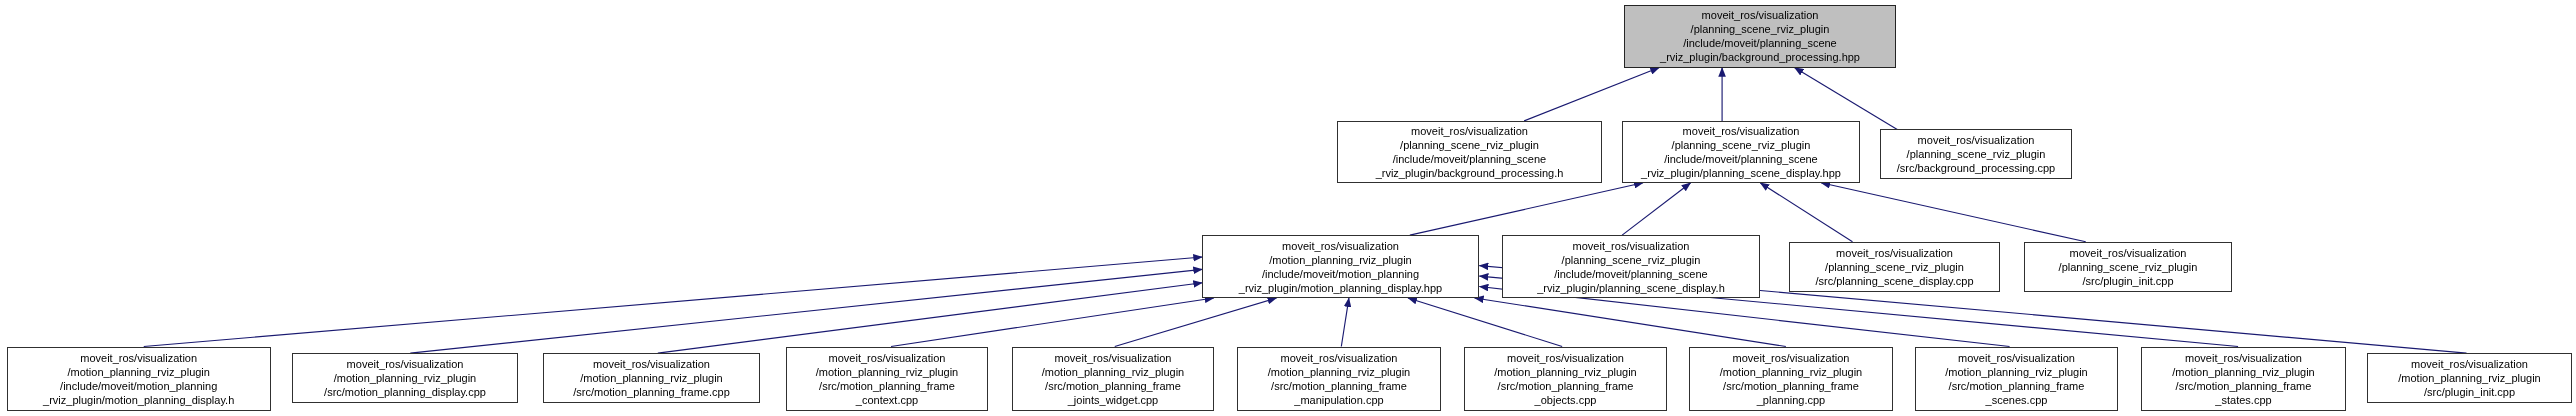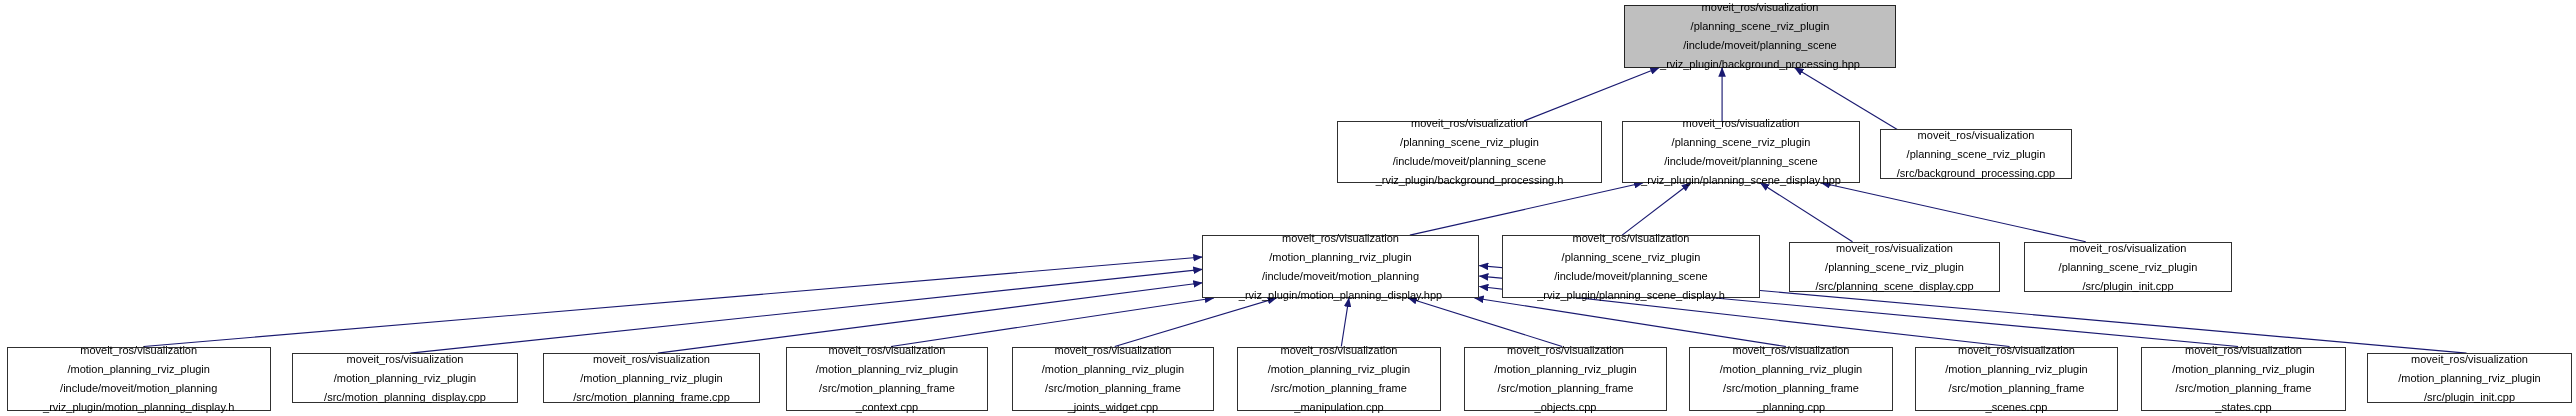--- a/index.html
+++ b/index.html
@@ -3,21 +3,21 @@
 <meta charset="utf-8">
 <style>
   html,body{margin:0;padding:0;background:#ffffff;}
   #graph{position:relative;width:2576px;height:416px;background:#ffffff;overflow:hidden;
          font-family:"Liberation Sans","DejaVu Sans",sans-serif;}
   #edges{position:absolute;left:0;top:0;width:2576px;height:416px;z-index:0;}
   .edge{stroke:#191970;stroke-width:1.2;fill:none;}
   .node{
     position:absolute;z-index:1;box-sizing:border-box;
     background:#ffffff;border:1px solid #303030;
-    color:#000000;font-size:11px;line-height:19px;
+    color:#000000;font-size:11px;line-height:14px;
     display:flex;align-items:center;justify-content:center;
     text-align:center;white-space:pre-line;padding:1.9px 3.8px;
     cursor:pointer;
   }
   .node.hl{background:#bfbfbf;border:1.9px solid #242424;}
 </style>
 </head>
 <body>
 
 <div id="graph">

